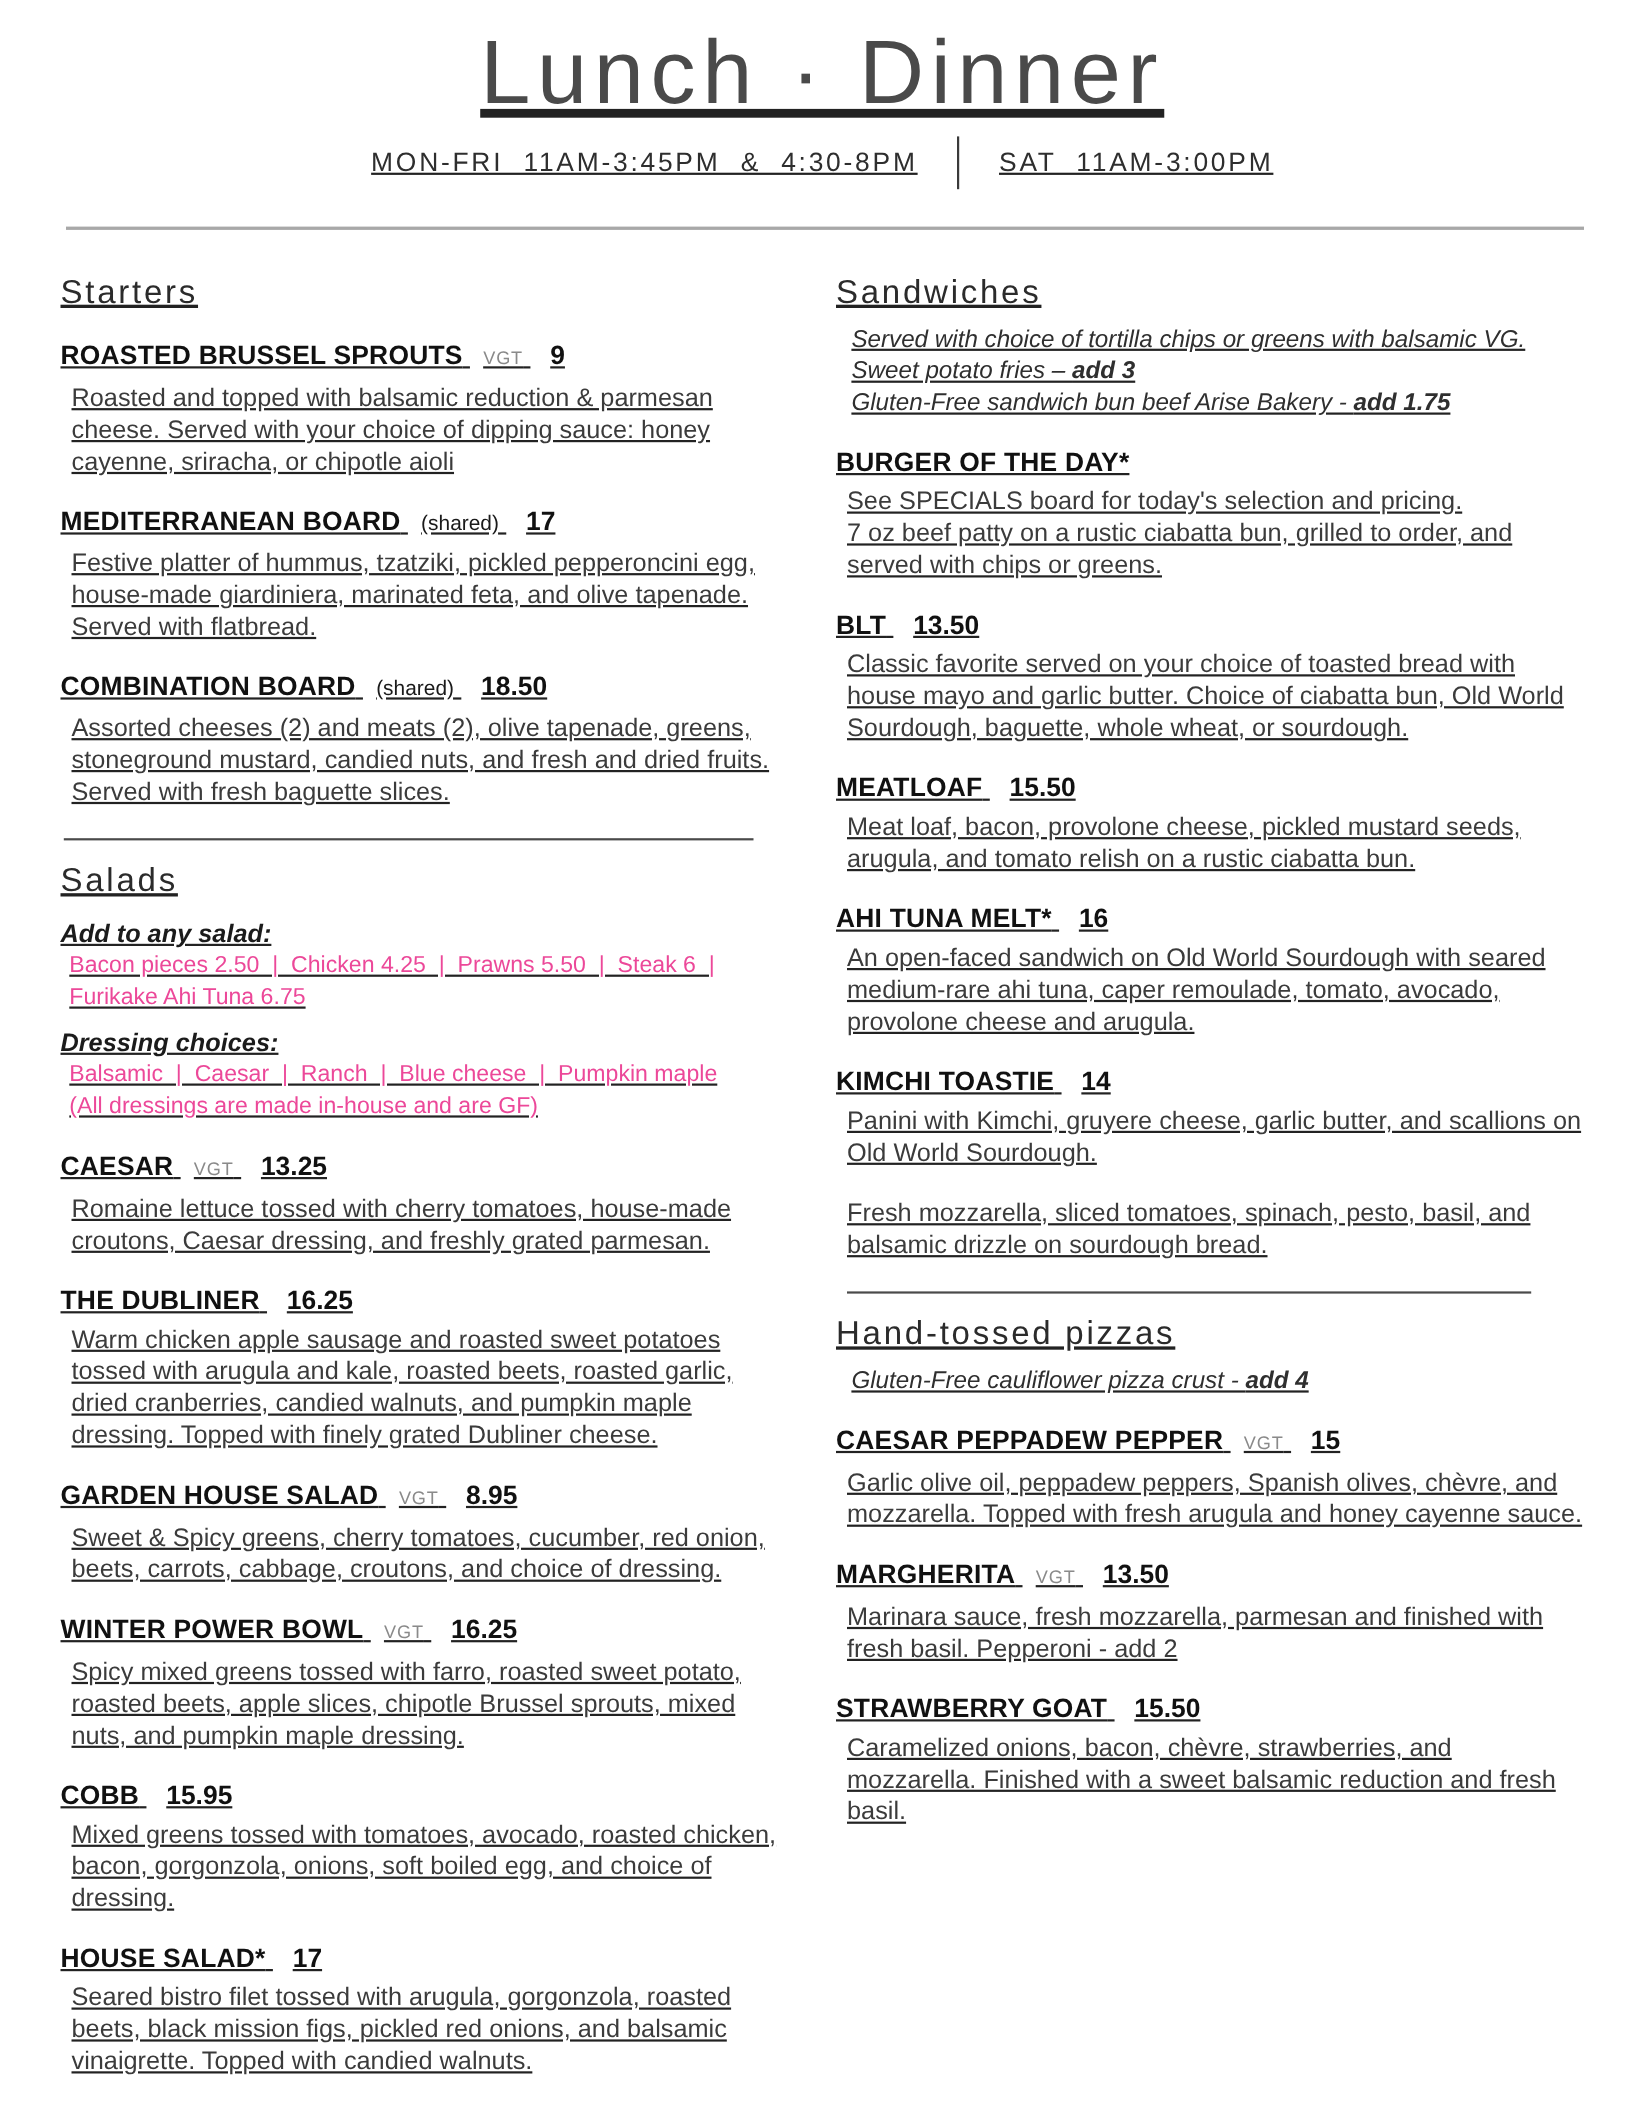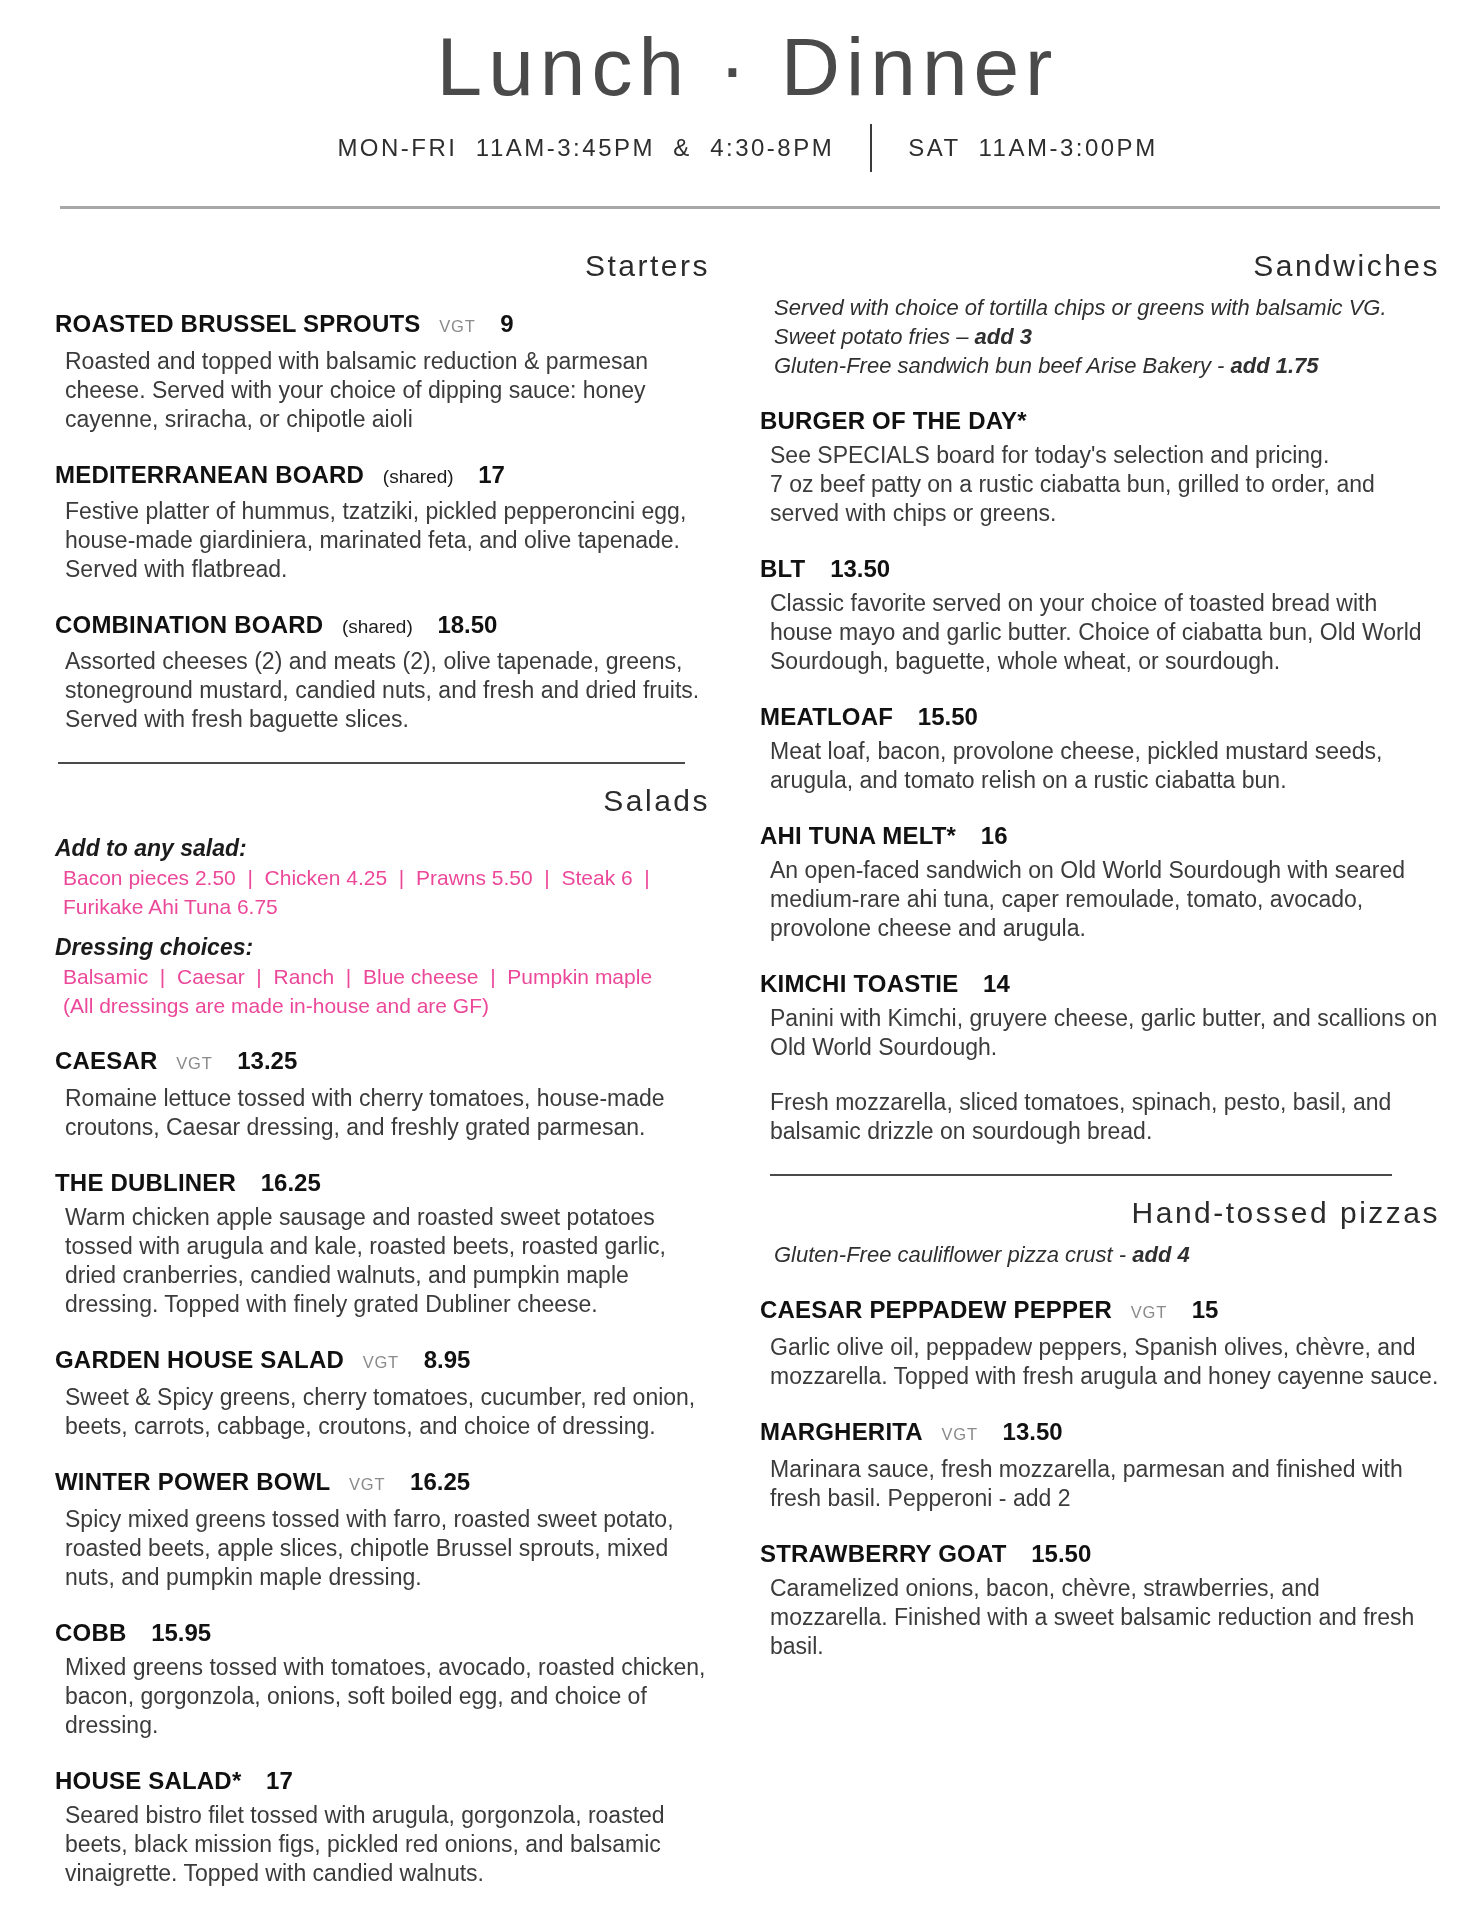--- a/index.html
+++ b/index.html
@@ -1,25 +1,25 @@
 <!DOCTYPE html>
 <html><head>
 <meta charset="utf-8">
 <style>
   html,body{margin:0;padding:0;background:#fff;}
   body{width:1484px;height:1920px;overflow:hidden;font-family:"Liberation Sans",sans-serif;color:#222;}
-  .page{padding:24px 44px 0 55px;}
+  .page{padding:24px 44px 0 55px;text-decoration:underline;}
   .title{text-align:center;font-size:82px;font-weight:300;color:#4a4a4a;letter-spacing:6px;line-height:1.05;}
   .hours{display:flex;justify-content:center;align-items:center;margin-top:14px;}
   .hours-text{font-size:24px;letter-spacing:2.5px;color:#2e2e2e;white-space:pre-wrap;}
   .hours-sep{width:2px;height:48px;background:#3a3a3a;margin:0 36px;}
   hr{border:none;}
   .top-divider{border-top:3px solid #a8a8a8;margin:34px 0 0 5px;}
   .columns{display:grid;grid-template-columns:655px 1fr;column-gap:50px;margin-top:20px;}
-  .section-title{font-size:30px;font-weight:400;letter-spacing:2.5px;color:#2b2b2b;text-align:right;margin:20px 0 0 0;}
+  .section-title{font-size:30px;font-weight:400;letter-spacing:2.5px;color:#2b2b2b;text-align:left;margin:20px 0 0 0;}
   .col-divider{border-top:2px solid #4a4a4a;margin-top:28px;}
   .col-divider.left{margin-right:25px;margin-left:3px;}
   .col-divider.right{margin-right:48px;margin-left:10px;}
   .item{margin-top:26px;}
   .item-row{font-size:24px;line-height:29px;}
   .item-name{font-weight:700;color:#111;letter-spacing:0.2px;}
   .vgt{font-size:16.5px;color:#8a8a8a;letter-spacing:0.8px;margin-left:12px;}
   .shared{font-size:19px;color:#1a1a1a;margin-left:12px;}
   .price{font-weight:700;color:#111;margin-left:18px;}
   .desc{font-size:23px;line-height:29px;color:#3b3b3b;margin-top:6px;padding-left:10px;}

